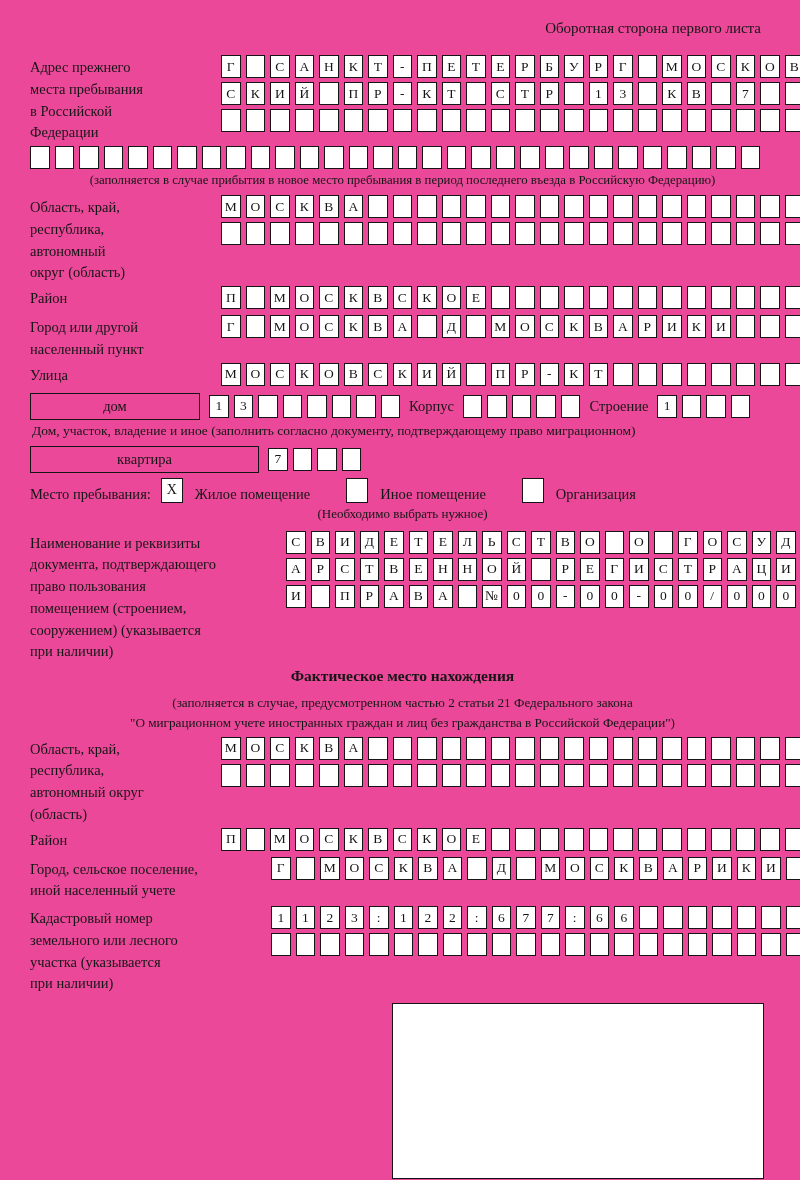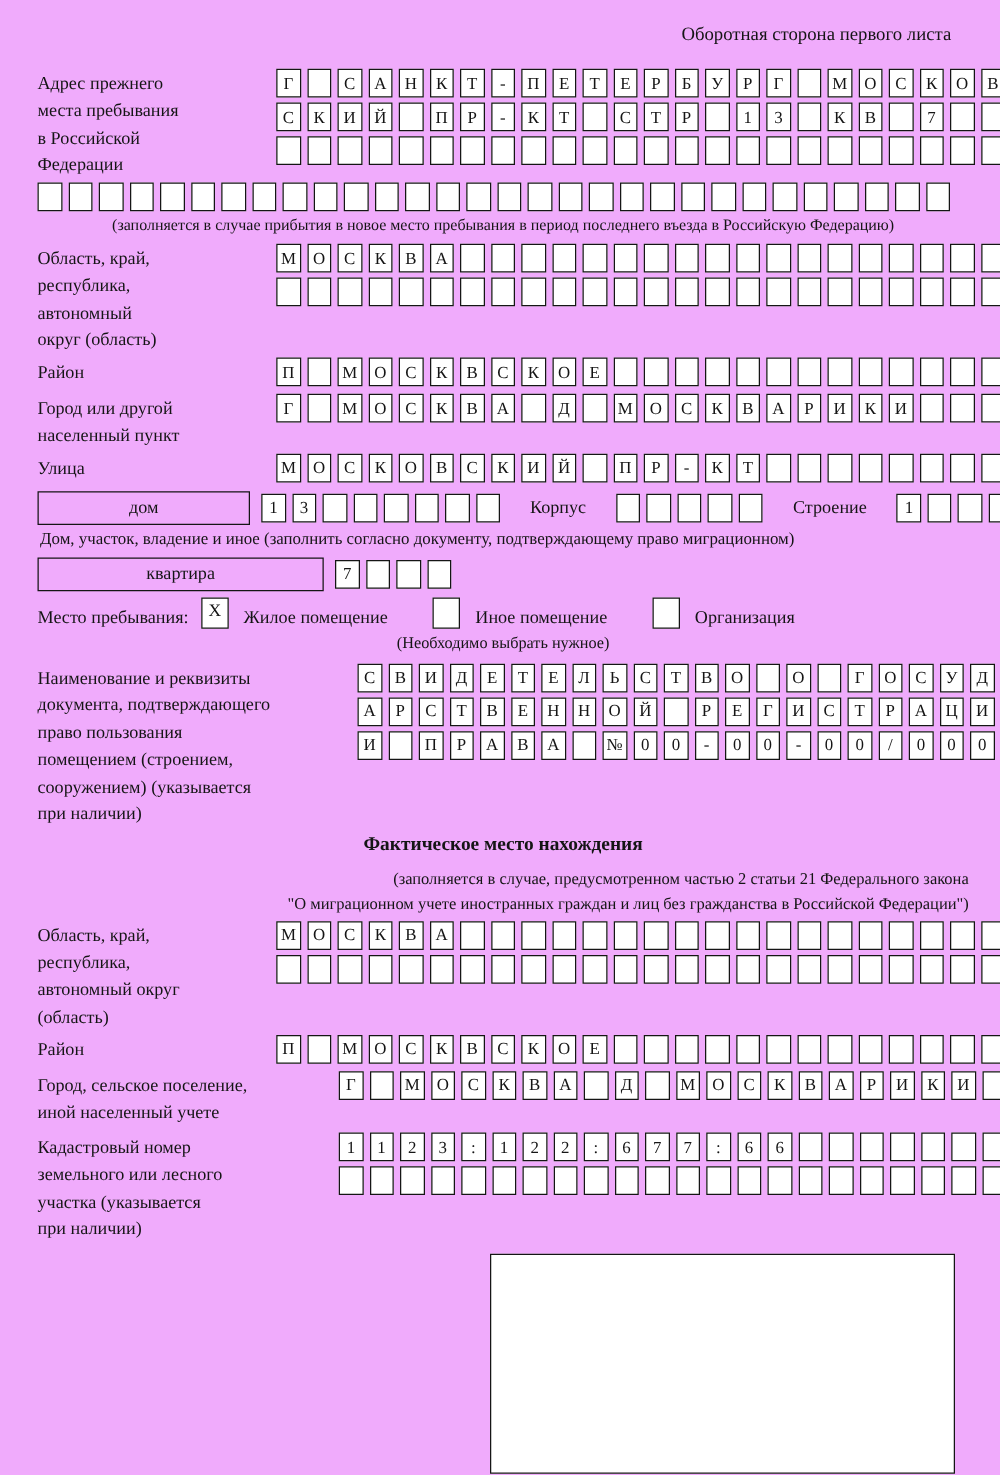--- a/index.html
+++ b/index.html
@@ -1,21 +1,21 @@
 <!DOCTYPE html>
 <html><head>
 <meta charset="utf-8">
 <style>
   html,body{margin:0;padding:0;background:#ffffff;}
   .page{
     position:relative;
     width:800px;height:1180px;
     box-sizing:border-box;
     padding:6px 25px 0 30px;
-    background:#f0abfc;
+    background:#ec4899;
     color:#151515;
     font-family:"Liberation Serif", serif;
     overflow:hidden;
   }
   .header-note{
     text-align:right;
     font-size:15px;
     margin:14px 14px 18px 0;
   }
   .block{display:flex;align-items:flex-start;margin-bottom:2px;gap:41px;}
@@ -53,38 +53,38 @@
   .wide-box{
     box-sizing:border-box;
     border:1.6px solid #151515;
     height:27px;
     display:flex;align-items:center;justify-content:center;
     font-size:14.5px;
     flex:0 0 auto;
   }
   .house-box{width:170px;margin-right:9px;}
   .apt-box{width:229px;margin-right:9px;}
-  .inline-label{font-size:14.5px;margin:0 24px;flex:0 0 auto;}
+  .inline-label{font-size:14.5px;margin:0 9px;flex:0 0 auto;}
   .inline-cells{display:flex;gap:5px;flex:0 0 auto;}
   .caption{
     font-size:13.5px;
     margin:2px 0 7px 2px;
   }
   .checkrow{display:flex;align-items:flex-end;margin-top:5px;}
   .checkrow .cell{width:22px;height:25px;font-size:14px;}
   .checkrow .lead{font-size:14.5px;margin-right:10px;}
   .checkrow .opt-label{font-size:14.5px;margin:0 36px 0 12px;}
   .checkrow .opt-label:last-child{margin-right:0;}
   .hint{
     text-align:center;
     font-size:13px;
     margin:3px 0 9px 0;
   }
   .fact-note{
-    text-align:right;
+    text-align:center;
     font-size:13.2px;
     line-height:1.5;
     margin-bottom:4px;
   }
   .stamp-wrap{display:flex;justify-content:flex-end;margin-top:8px;}
   .stamp-inner{width:395px;margin-right:0;}
   .stamp-box{
     box-sizing:border-box;
     width:372px;height:176px;
     border:1.6px solid #151515;

